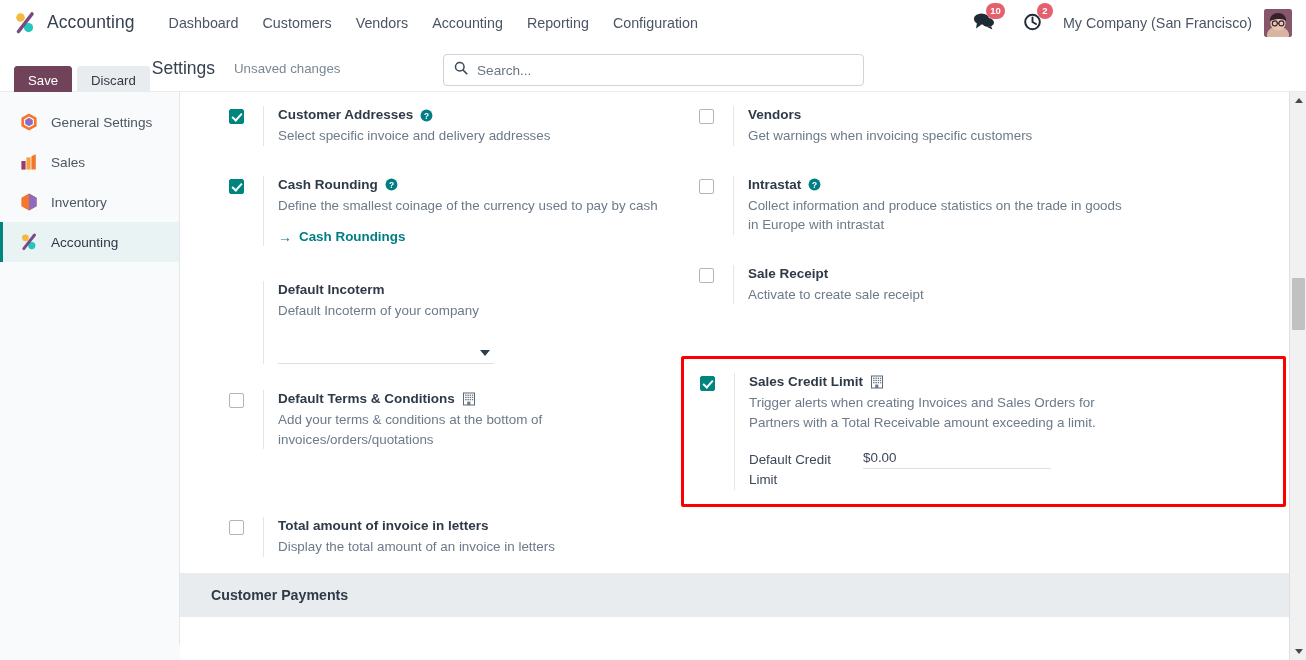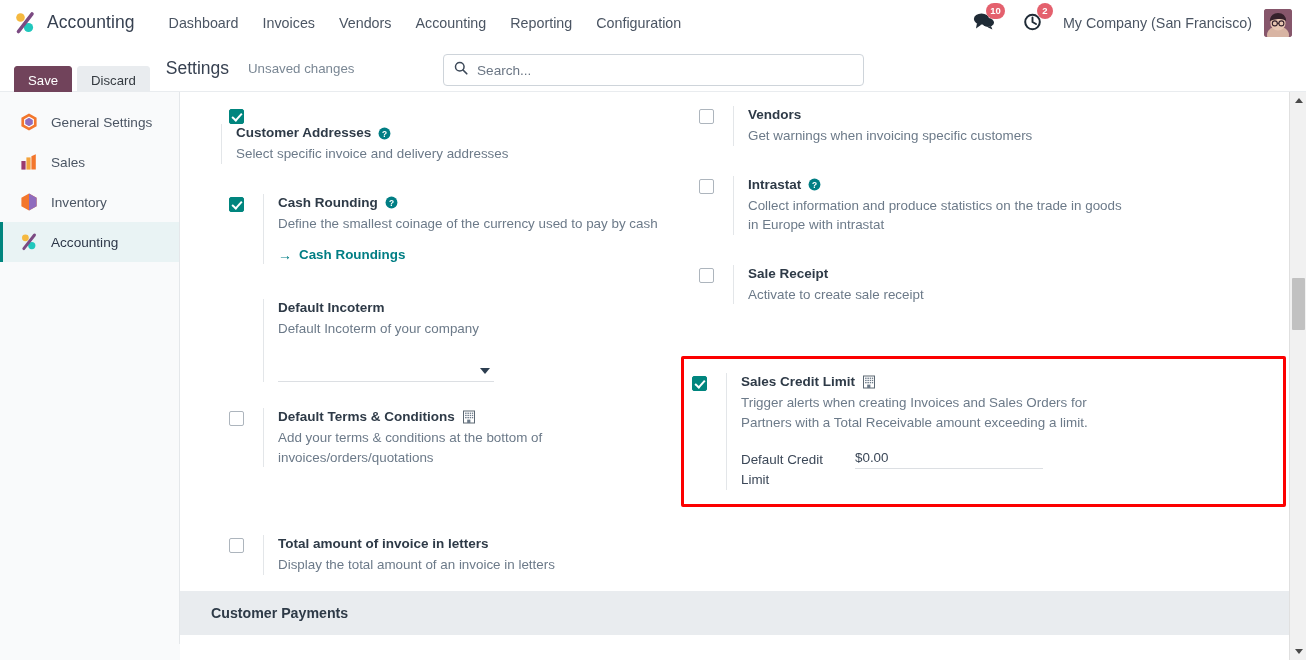--- a/index.html
+++ b/index.html
@@ -63,21 +63,21 @@
   }
   .btn {
     font-size: 13.2px; border-radius: 3px;
     padding: 6px 13px; cursor: pointer; border: 1px solid transparent;
     white-space: nowrap;
     margin-top: 24px;
   }
   .btn-save { background: #71435b; color: #ffffff; border-color: #71435b; margin-right: 5px; }
   .btn-discard { background: #e9ecef; color: #343a40; border-color: #e9ecef; }
   .breadcrumb-title {
-    font-size: 17.5px; color: #374151; margin-left: 16px; white-space: nowrap;
+    font-size: 17.5px; color: #374151; margin-left: 2px; white-space: nowrap;
   }
   .dirty-note { font-size: 13.3px; color: #7a8794; margin-left: 19px; white-space: nowrap; }
   .searchbar {
     position: absolute; left: 443px; top: 54px;
     width: 421px; height: 32px;
     border: 1px solid #ced4da; border-radius: 4px;
     background: #fff; display: flex; align-items: center;
     padding: 0 10px; gap: 9px;
   }
   .search-input {
@@ -185,21 +185,21 @@
   }
   .field-input {
     border: none; border-bottom: 1px solid #dcdfe3;
     font-size: 13.4px; color: #3c4858; background: transparent;
     width: 188px; outline: none; padding: 0 0 3px 0;
     font-family: "Liberation Sans", sans-serif;
   }
 
   .highlight-box {
     border: 3px solid #fc0000; border-radius: 2px;
-    padding: 14px 12px 14px 0;
+    padding: 14px 12px 14px 8px;
     margin: 0 0 8px -10px;
   }
 
   .section-band {
     background: #e9ecef;
     height: 44px; display: flex; align-items: center;
     padding-left: 31px; margin-top: 16px;
     font-size: 14.2px; font-weight: bold; color: #2e3a47;
   }
 
@@ -238,21 +238,21 @@
           <circle cx="8.5" cy="7.5" r="4.3" fill="#f5b940"></circle>
           <circle cx="16.5" cy="17.5" r="4.6" fill="#21c7bd"></circle>
           <path d="M20 4 L6.5 21.5" stroke="#7b4a82" stroke-width="3.6" stroke-linecap="round" fill="none"></path>
         </svg>
       </span>
       <span class="brand-name">Accounting</span>
     </div>
 
     <div class="nav-links">
       <div class="nav-link">Dashboard</div>
-      <div class="nav-link">Invoices</div>
+      <div class="nav-link">Customers</div>
       <div class="nav-link">Vendors</div>
       <div class="nav-link">Accounting</div>
       <div class="nav-link">Reporting</div>
       <div class="nav-link">Configuration</div>
     </div>
 
     <div class="nav-right">
       <div class="nav-icon-wrap">
         <span>
           <svg viewBox="0 0 22 18" width="22" height="18">
@@ -355,21 +355,21 @@
       </div>
       <div class="page-bottom-strip"></div>
     </div>
 
     <div class="content">
       <div class="settings-scroll">
         <div class="grid">
 
           <div class="col">
 
-            <div class="setting" style="margin-bottom:30px;flex-direction:column;">
+            <div class="setting" style="margin-bottom:30px;">
               <div class="cb-cell">
                 <span class="cbox on"></span>
               </div>
               <div class="txt-cell">
                 <div class="s-title">
                   <span>Customer Addresses</span>
                   <span class="help-ico">
                     <svg viewBox="0 0 14 14" width="13" height="13">
                       <circle cx="7" cy="7" r="6.4" fill="#017e84"></circle>
                       <text x="7" y="10.4" font-size="9" font-weight="bold" fill="#ffffff" text-anchor="middle" font-family="Liberation Sans, sans-serif">?</text>

